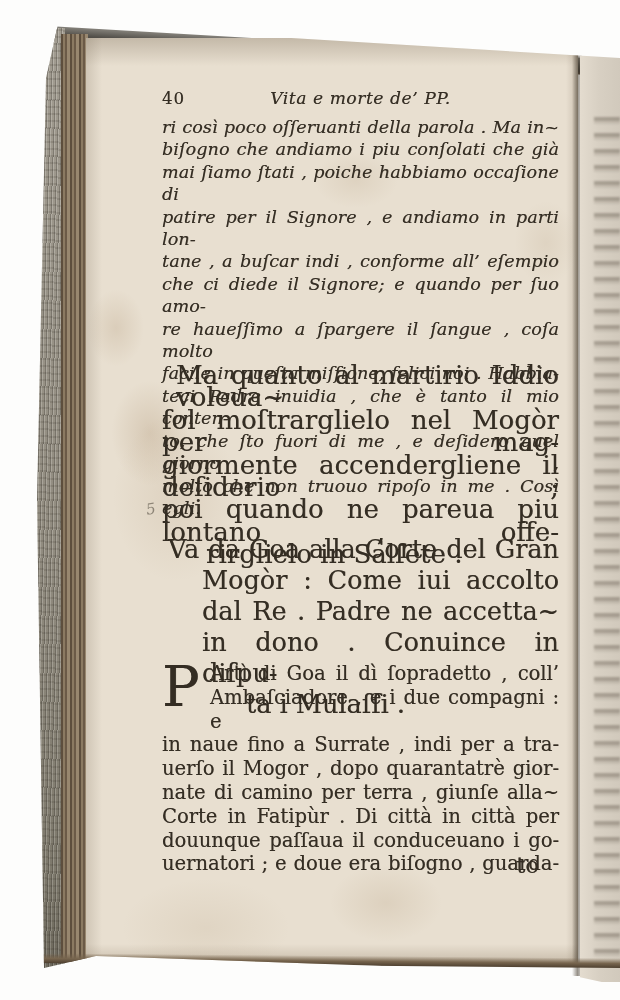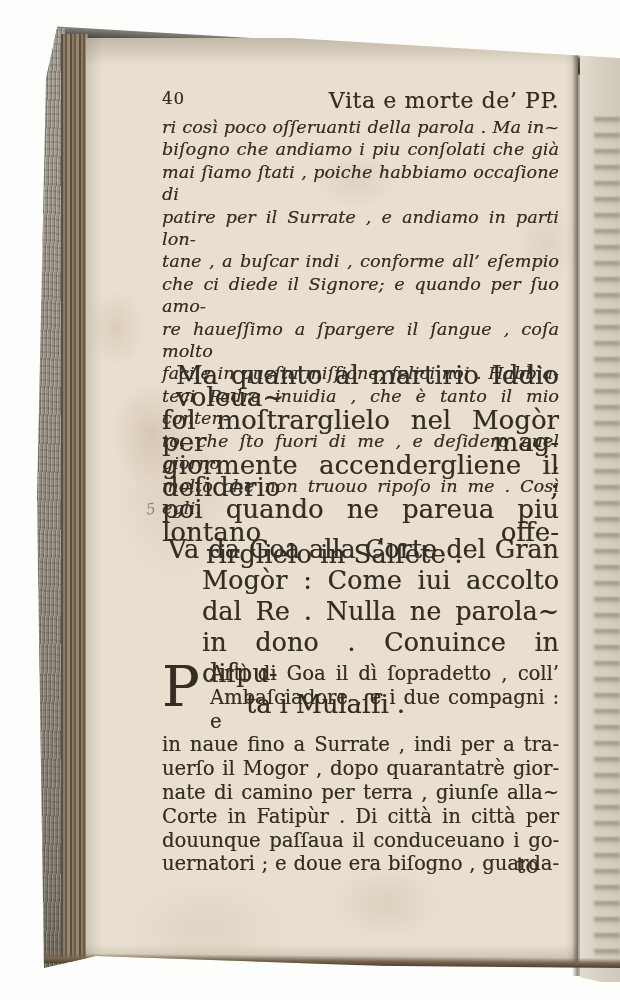--- a/index.html
+++ b/index.html
@@ -94,22 +94,22 @@
   .page * { text-shadow: .3px .3px .5px rgba(51,44,34,.55); }
   .runhead {
     position: absolute; left: 76px; top: 50px;
     width: 397px; height: 22px;
   }
   .folio {
     position: absolute; left: 0; top: 1px;
     font-size: 16.5px; letter-spacing: 1px;
   }
   .rh-title {
-    display: block; text-align: right;
-    font-size: 22px; letter-spacing: .6px;
+    display: block; text-align: center;
+    font-style: italic; font-size: 17px; letter-spacing: .6px;
   }
   .block { position: absolute; left: 76px; width: 397px; }
   .line  { text-align: justify; text-align-last: justify; text-justify: inter-word; }
   .nj    { text-align-last: left; margin-left: 44px; }
   .para1i { top: 78px;  font-style: italic; font-size: 17.5px; line-height: 22.4px; letter-spacing: .1px; }
   .para1r { top: 326px; font-size: 26px; line-height: 22.4px; }
   .para1r .line:first-child { padding-left: 14px; }
   .heading { top: 460px; font-size: 25.5px; line-height: 31px; }
   .heading .line { padding-left: 40px; }
   .heading .line.first { padding-left: 6px; margin-top: 36px; }
@@ -146,42 +146,42 @@
 
       <div class="runhead">
         <span class="folio">40</span>
         <span class="rh-title">Vita e morte de’ PP.</span>
       </div>
 
       <div class="block para1i">
         <div class="line">ri così poco oſſeruanti della parola . Ma in~</div>
         <div class="line">biſogno che andiamo i piu conſolati che già</div>
         <div class="line">mai ſiamo ſtati , poiche habbiamo occaſione di</div>
-        <div class="line">patire per il Surrate , e andiamo in parti lon-</div>
+        <div class="line">patire per il Signore , e andiamo in parti lon-</div>
         <div class="line">tane , a buſcar indi , conforme all’ eſempio</div>
         <div class="line">che ci diede il Signore; e quando per ſuo amo-</div>
         <div class="line">re haueſſimo a ſpargere il ſangue , coſa molto</div>
         <div class="line">facile in queſta miſſione, felici noi . Habbia-</div>
         <div class="line">teci Padre inuidia , che è tanto il mio conten-</div>
         <div class="line">to, che ſto fuori di me , e deſidero quel giorno ,</div>
         <div class="line">molto che non truouo ripoſo in me . Così egli.</div>
       </div>
 
       <div class="block para1r">
         <div class="line">Ma quanto al martirio Iddio voleua~</div>
         <div class="line">ſol moſtrarglielo nel Mogòr per mag-</div>
         <div class="line">giormente accendergliene il deſiderio ;</div>
         <div class="line">poi quando ne pareua piu lontano , offe-</div>
         <div class="line nj">rirglielo in Salſete .</div>
       </div>
 
       <div class="block heading">
         <div class="line first">Va da Goa alla Corte del Gran</div>
         <div class="line">Mogòr : Come iui accolto</div>
-        <div class="line">dal Re . Nulla ne parola~</div>
+        <div class="line">dal Re . Padre ne accetta~</div>
         <div class="line">in dono . Conuince in diſpu-</div>
         <div class="line nj">ta i Mulaſſi .</div>
       </div>
 
       <span class="dropcap">P</span>
 
       <div class="block para2">
         <div class="line indent">Artì di Goa il dì ſopradetto , coll’</div>
         <div class="line indent">Ambaſciadore , e i due compagni : e</div>
         <div class="line">in naue fino a Surrate , indi per a tra-</div>

